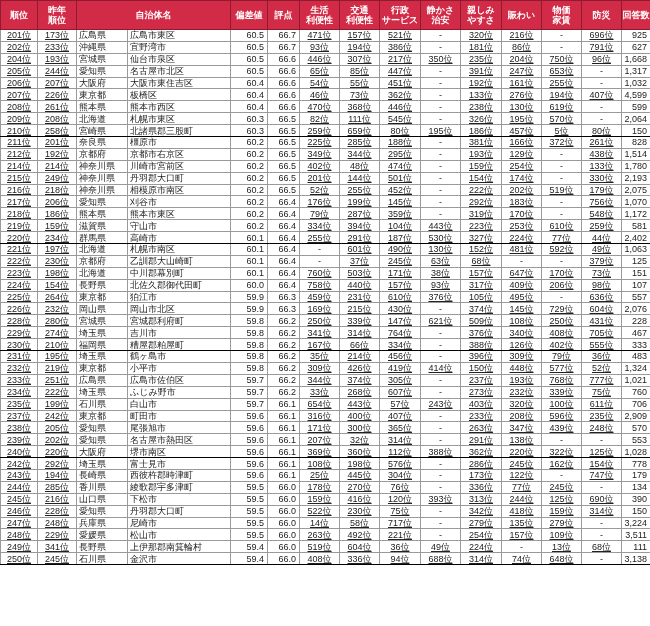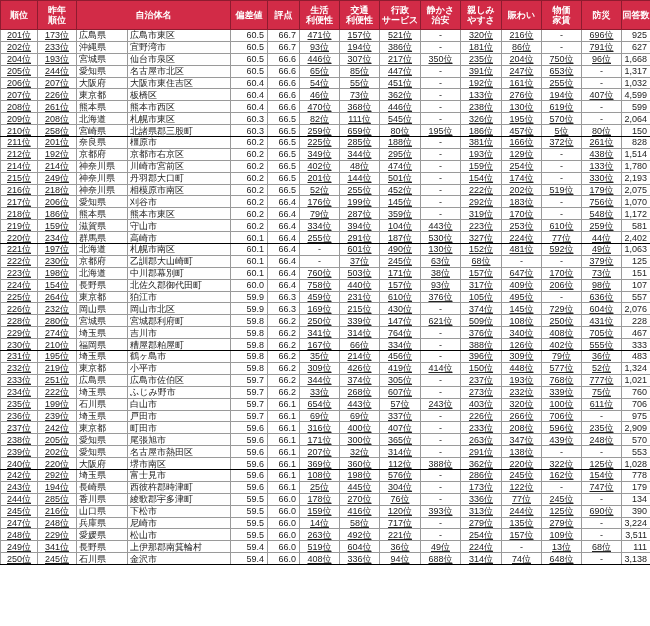--- a/index.html
+++ b/index.html
@@ -614,37 +614,20 @@
           <td class="c u">443位</td>
           <td class="c u">57位</td>
           <td class="c u">243位</td>
           <td class="c u">403位</td>
           <td class="c u">320位</td>
           <td class="c u">100位</td>
           <td class="c u">611位</td>
           <td class="r thick-left">706</td>
         </tr>
         <tr>
-          <td class="c u">236位</td>
-          <td class="c u">239位</td>
-          <td class="l">埼玉県</td>
-          <td class="l">戸田市</td>
-          <td class="r">59.7</td>
-          <td class="r">66.1</td>
-          <td class="c u thick-left">69位</td>
-          <td class="c u">69位</td>
-          <td class="c u">337位</td>
-          <td class="c">-</td>
-          <td class="c u">226位</td>
-          <td class="c u">266位</td>
-          <td class="c u">706位</td>
-          <td class="c">-</td>
-          <td class="r thick-left">975</td>
-        </tr>
-        <tr>
           <td class="c u">237位</td>
           <td class="c u">242位</td>
           <td class="l">東京都</td>
           <td class="l">町田市</td>
           <td class="r">59.6</td>
           <td class="r">66.1</td>
           <td class="c u thick-left">316位</td>
           <td class="c u">400位</td>
           <td class="c u">407位</td>
           <td class="c">-</td>
@@ -767,20 +750,37 @@
           <td class="c u">416位</td>
           <td class="c u">120位</td>
           <td class="c u">393位</td>
           <td class="c u">313位</td>
           <td class="c u">244位</td>
           <td class="c u">125位</td>
           <td class="c u">690位</td>
           <td class="r thick-left">390</td>
         </tr>
         <tr>
+          <td class="c u">246位</td>
+          <td class="c u">228位</td>
+          <td class="l">愛知県</td>
+          <td class="l">丹羽郡大口町</td>
+          <td class="r">59.5</td>
+          <td class="r">66.0</td>
+          <td class="c u thick-left">522位</td>
+          <td class="c u">230位</td>
+          <td class="c u">75位</td>
+          <td class="c">-</td>
+          <td class="c u">342位</td>
+          <td class="c u">418位</td>
+          <td class="c u">159位</td>
+          <td class="c u">314位</td>
+          <td class="r thick-left">150</td>
+        </tr>
+        <tr>
           <td class="c u">247位</td>
           <td class="c u">248位</td>
           <td class="l">兵庫県</td>
           <td class="l">尼崎市</td>
           <td class="r">59.5</td>
           <td class="r">66.0</td>
           <td class="c u thick-left">14位</td>
           <td class="c u">58位</td>
           <td class="c u">717位</td>
           <td class="c">-</td>

